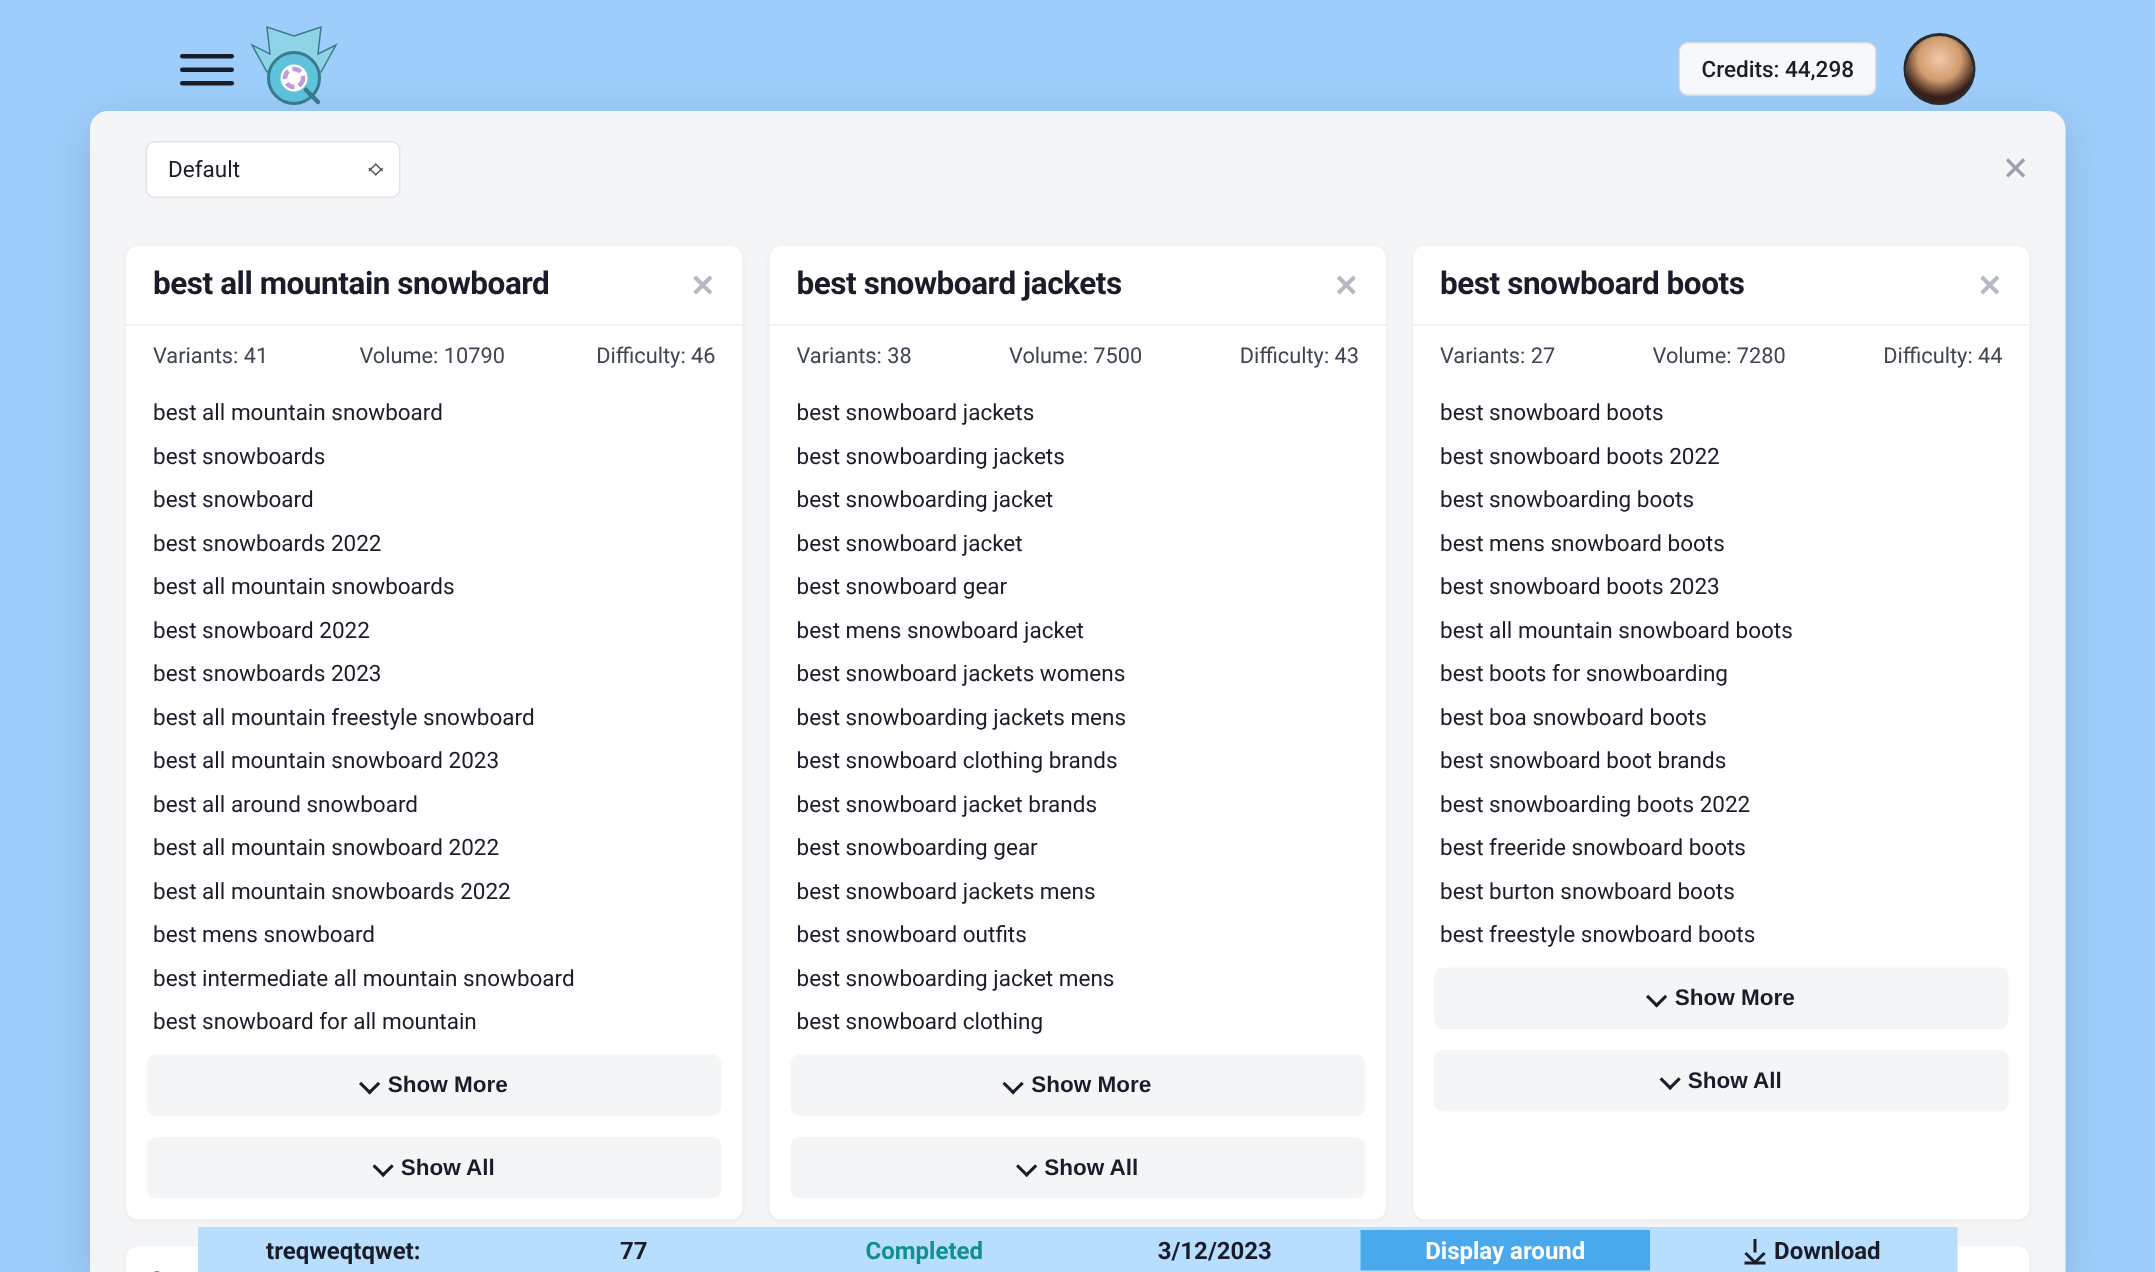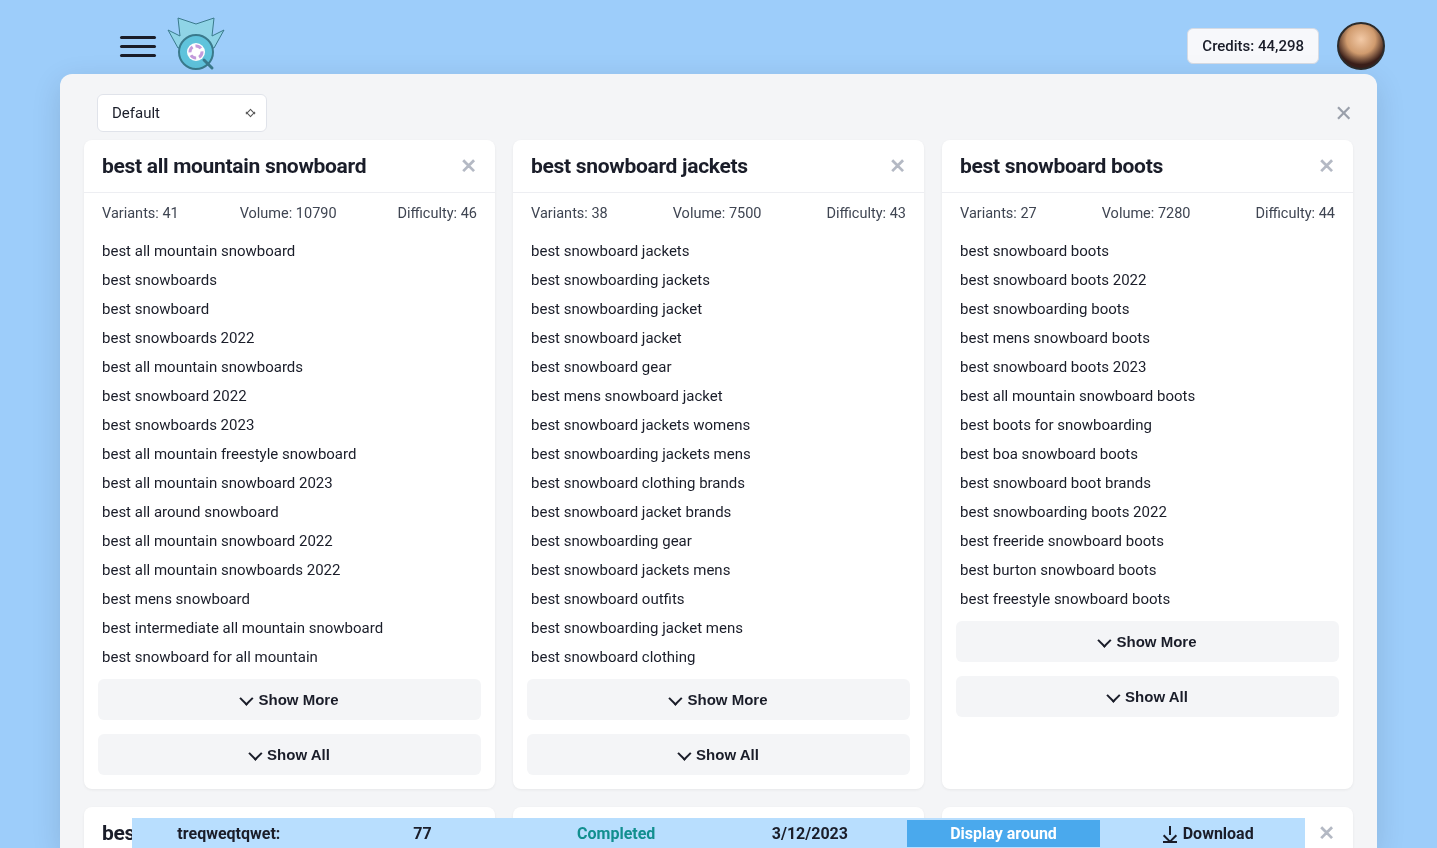--- a/index.html
+++ b/index.html
@@ -8,21 +8,21 @@
   background: #9dcdfa;
   width: 1437px;
   height: 848px;
   overflow: hidden;
   position: relative;
 }
 .header {
   display: flex;
   align-items: center;
   justify-content: space-between;
-  padding: 18px 52px 0 120px;
+  padding: 18px 120px 0 120px;
   height: 74px;
   text-align: center;
 }
 .header-left { display: flex; align-items: center; gap: 8px; }
 .hamburger {
   width: 36px; height: 36px;
   display: flex; flex-direction: column; justify-content: center; gap: 6px;
   cursor: pointer;
 }
 .hamburger span { display: block; height: 3px; background: #1a1d29; border-radius: 2px; }
@@ -53,21 +53,21 @@
   right: 60px;
   bottom: 0;
   background: #f4f5f7;
   border-radius: 12px 12px 0 0;
   box-shadow: 0 8px 30px rgba(0,0,0,0.12);
   padding: 20px 24px 0 24px;
   overflow: hidden;
 }
 .top-row {
   display: flex; align-items: center; justify-content: space-between;
-  margin-bottom: 8px;
+  margin-bottom: 32px;
   padding-left: 13px;
 }
 .select-box {
   background: #fff;
   border: 1px solid #e0e3ea;
   border-radius: 6px;
   padding: 9px 34px 9px 14px;
   font-size: 15px;
   color: #1a1d29;
   position: relative;

